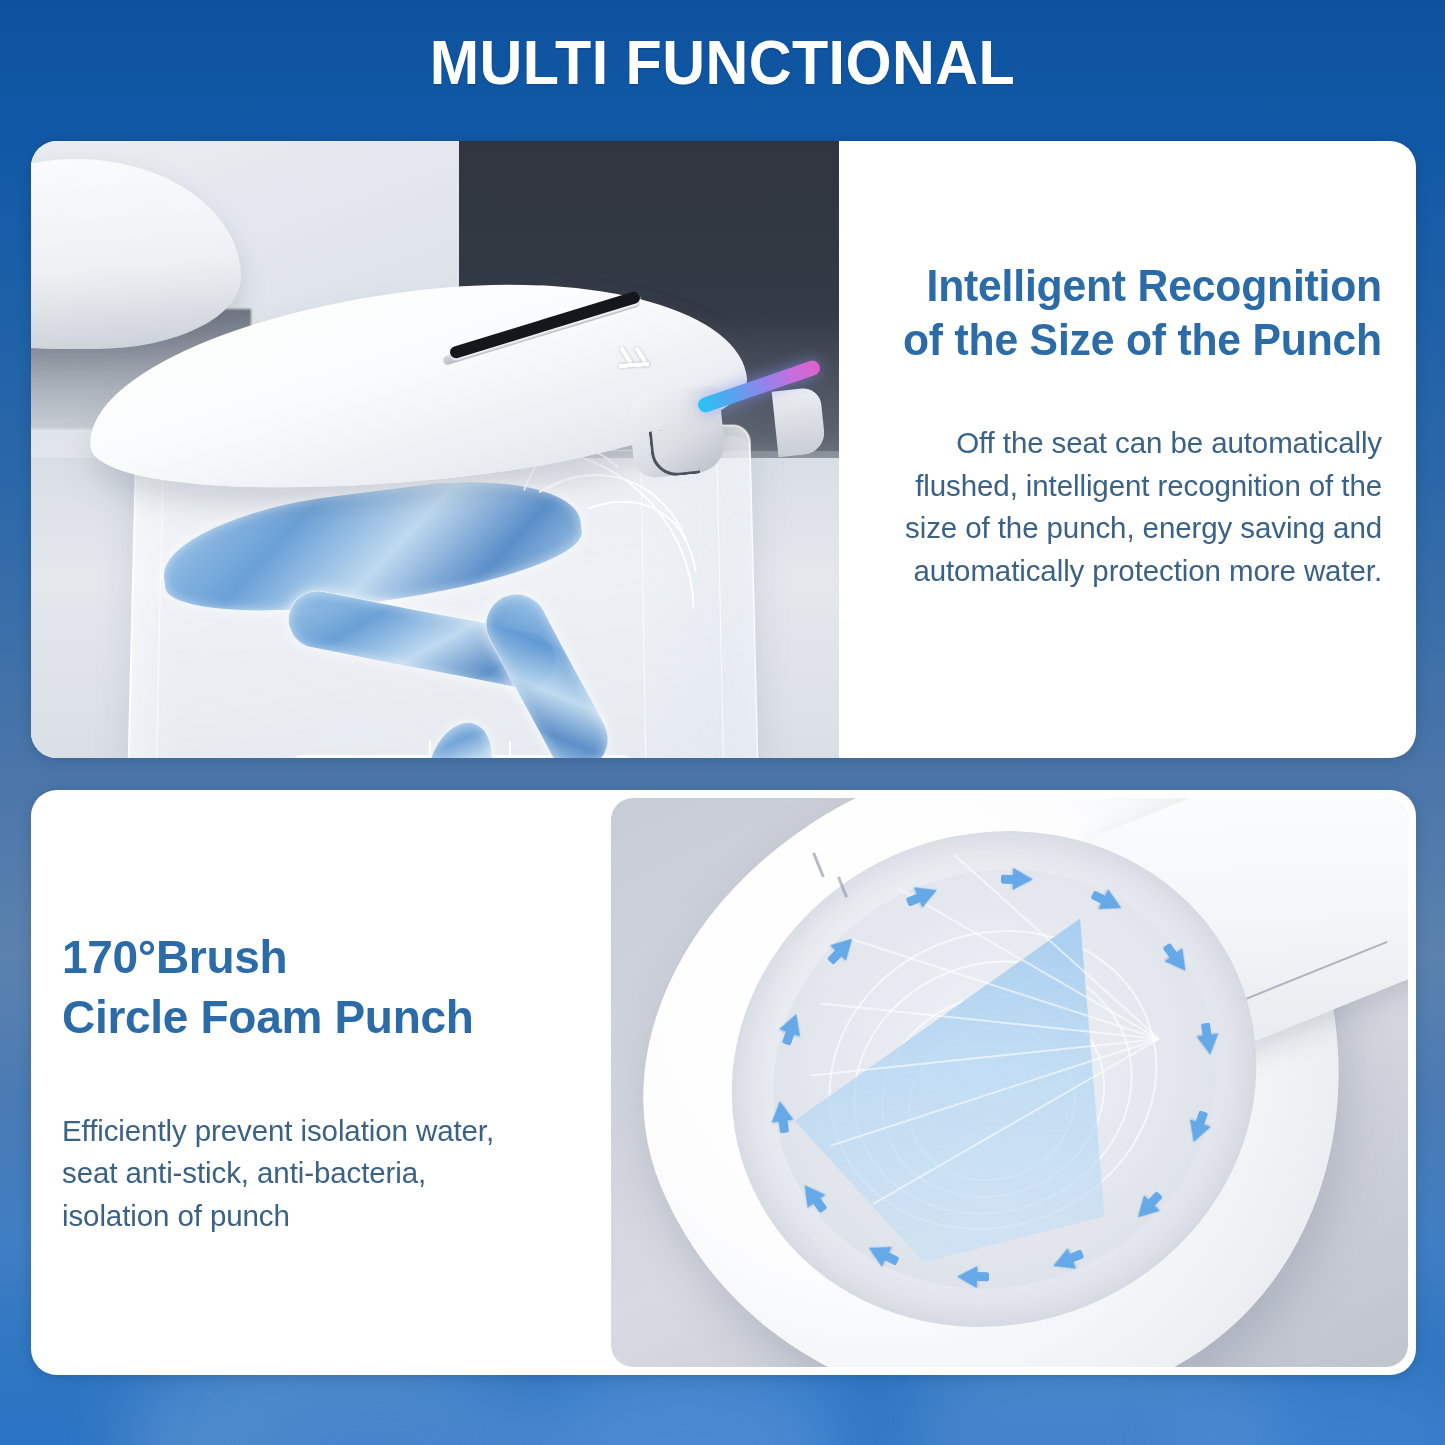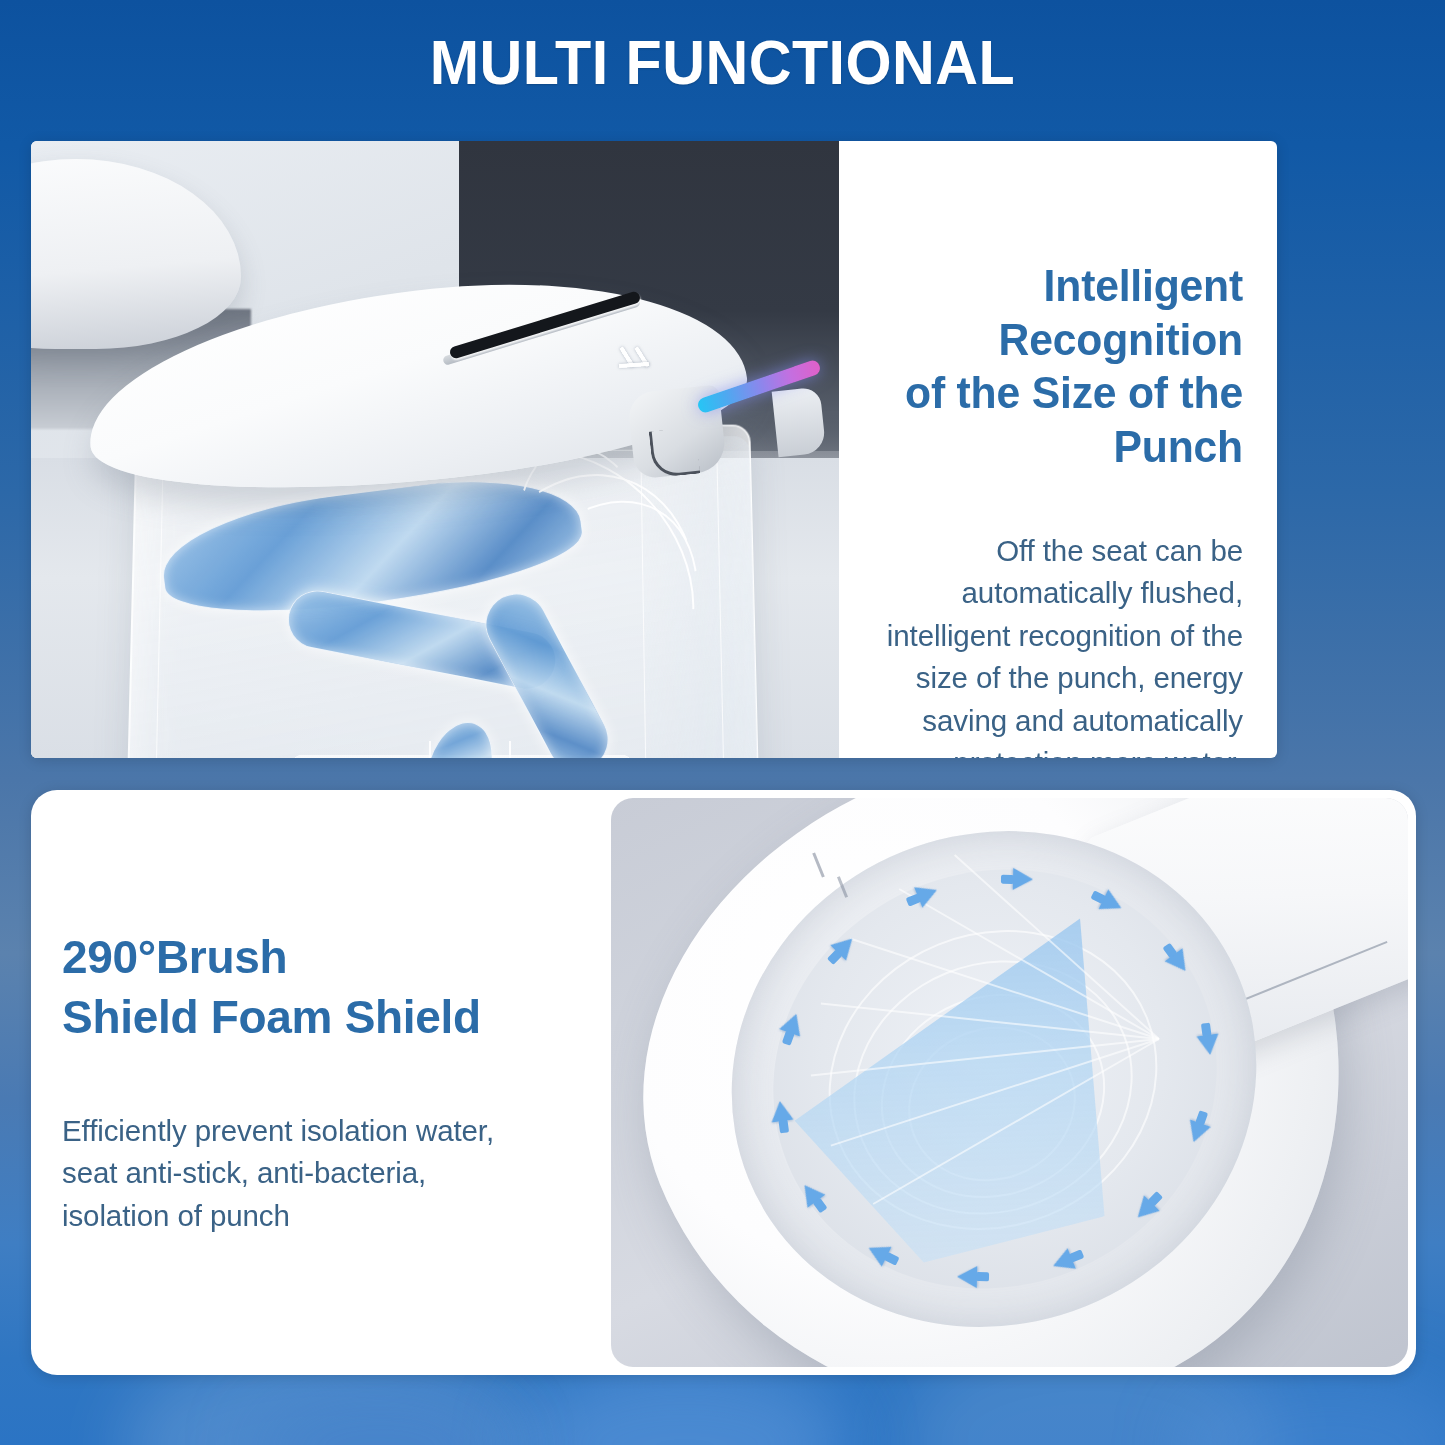--- a/index.html
+++ b/index.html
@@ -62,24 +62,23 @@
   .card {
     position: absolute;
     background: #ffffff;
     border-radius: 26px;
     overflow: hidden;
     box-shadow: 0 2px 14px rgba(0,0,0,0.14);
   }
   .card-top {
     left: 31px;
     top: 141px;
-    width: 1246px;
+    width: 1385px;
     height: 617px;
     display: flex;
-    border-radius: 6px;
   }
   .card-bottom {
     left: 31px;
     top: 790px;
     width: 1385px;
     height: 585px;
     display: flex;
   }
 
   
@@ -525,22 +524,22 @@
         <div>of the Size of the Punch</div>
       </div>
       <div class="body-top">Off the seat can be automatically flushed, intelligent recognition of the size of the punch, energy saving and automatically protection more water.</div>
     </div>
   </div>
 
   <div class="card card-bottom">
 
     <div class="text-bottom">
       <div class="head-bottom">
-        <div>290°Brush</div>
-        <div>Shield Foam Shield</div>
+        <div>170°Brush</div>
+        <div>Circle Foam Punch</div>
       </div>
       <div class="body-bottom">
         <div>Efficiently prevent isolation water,</div>
         <div>seat anti-stick, anti-bacteria,</div>
         <div>isolation of punch</div>
       </div>
     </div>
 
     <div class="render-bottom">
       <div class="bowl-body"></div>

